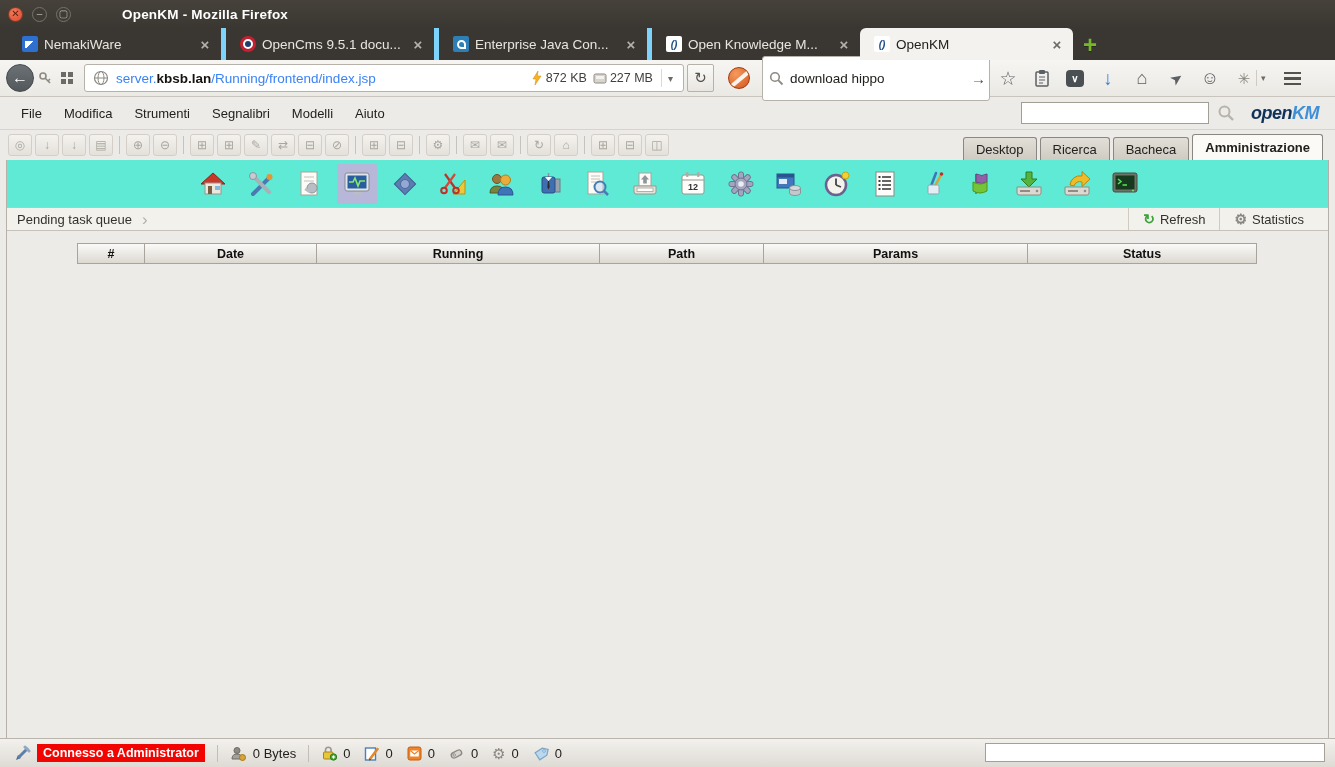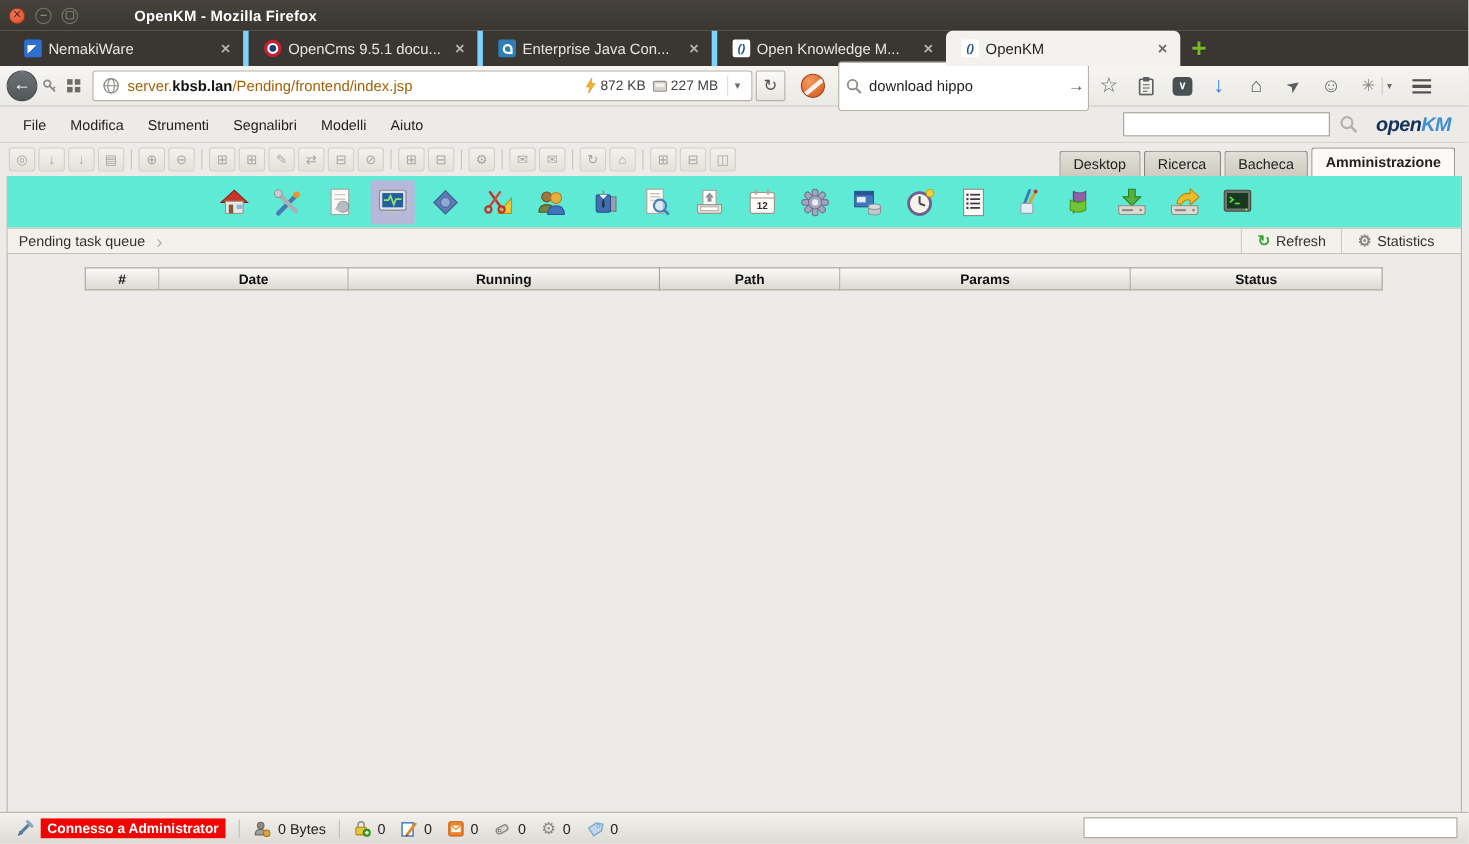--- a/index.html
+++ b/index.html
@@ -31,21 +31,21 @@
   .fav-ejc i { display:block; width:9px; height:9px; border:2px solid #fff; border-radius:50% 50% 0 50%; }
   .fav-okm { background:#fff; color:#1b4f8a; font-weight:bold; font-style:italic; font-size:10px; }
   .newtab { color:#76b82a; font-size:24px; font-weight:bold; margin:0 0 2px 10px; text-shadow:0 1px 0 #2c2a26; line-height:26px; }
 
   
   .navbar { height:37px; background:linear-gradient(#f7f5f2,#ebe9e4); border-bottom:1px solid #c9c5be; display:flex; align-items:center; padding:0 6px; }
   .backbtn { width:28px; height:28px; border-radius:50%; background:linear-gradient(#6c7175,#53585c); border:1px solid #45494d; color:#fff; font-size:16px; font-weight:bold; display:flex; align-items:center; justify-content:center; }
   .tinyicon { margin:0 4px; display:inline-flex; align-items:center; }
   .urlbar { display:flex; align-items:center; width:600px; height:28px; background:#fff; border:1px solid #b6b1a9; border-radius:3px; margin-left:6px; padding:0 4px 0 8px; }
   .urltext { flex:1; font-size:13.5px; white-space:nowrap; overflow:hidden; margin-left:7px; }
-  .urltext .dim { color:#a16207; }
+  .urltext .dim { color:#3b82f6; }
   .urltext .host { color:#15130f; font-weight:600; }
   .badge { display:flex; align-items:center; gap:3px; font-size:12.5px; color:#404040; margin-left:6px; white-space:nowrap; }
   .urlcaret { color:#6e6a64; font-size:10px; padding:0 6px; border-left:1px solid #ddd9d2; margin-left:8px; height:18px; display:flex; align-items:center; }
   .sqbtn { width:27px; height:28px; background:linear-gradient(#fafaf8,#e9e6e1); border:1px solid #b6b1a9; border-radius:2px; margin-left:3px; display:flex; align-items:center; justify-content:center; color:#55524c; font-size:15px; }
   .adblock { width:22px; height:22px; border-radius:50%; margin-left:14px; background:radial-gradient(circle at 35% 30%,#f59a5d,#d2561f); border:1px solid #a23a10; position:relative; overflow:hidden; }
   .adblock i { position:absolute; left:-2px; top:9px; width:26px; height:3.5px; background:#fdf3ec; transform:rotate(-40deg); }
   .searchbar { display:flex; align-items:center; width:228px; height:45px; background:#fff; border:1px solid #b6b1a9; border-radius:3px; margin-left:12px; padding:0 6px; }
   .searchbar input { flex:1; border:none; outline:none; font-size:13.5px; color:#23211e; margin-left:6px; font-family:"Liberation Sans",sans-serif; background:transparent; }
   .searchgo { color:#55524c; font-size:15px; padding-left:4px; }
   .navicons { display:flex; align-items:center; margin-left:8px; gap:14px; color:#5c5f63; }
@@ -173,21 +173,21 @@
         </svg>
     </span>
     <div class="urlbar">
       <span>
         <svg width="16" height="16" viewBox="0 0 16 16">
             <circle cx="8" cy="8" r="6.5" fill="none" stroke="#8d8983" stroke-width="1.2"></circle>
             <ellipse cx="8" cy="8" rx="3" ry="6.5" fill="none" stroke="#8d8983" stroke-width="1"></ellipse>
             <line x1="1.5" y1="8" x2="14.5" y2="8" stroke="#8d8983" stroke-width="1"></line>
           </svg>
       </span>
-      <span class="urltext"><span class="dim">server.</span><span class="host">kbsb.lan</span><span class="dim">/Pending/frontend/index.jsp</span></span>
+      <span class="urltext"><span class="dim">server.</span><span class="host">kbsb.lan</span><span class="dim">/Running/frontend/index.jsp</span></span>
       <span class="badge">
         <svg width="12" height="14" viewBox="0 0 10 14">
             <polygon points="6,0 1,8 4,8 3,14 9,5 5.5,5" fill="#f7b32a" stroke="#c98a0a" stroke-width=".5"></polygon>
           </svg>
         <span>872 KB</span>
       </span>
       <span class="badge">
         <svg width="14" height="14" viewBox="0 0 14 14">
             <rect x="1" y="3" width="12" height="9" rx="1.5" fill="#d8d5cf" stroke="#918c83"></rect>
             <rect x="3" y="5" width="8" height="3" fill="#f4f2ee"></rect>

